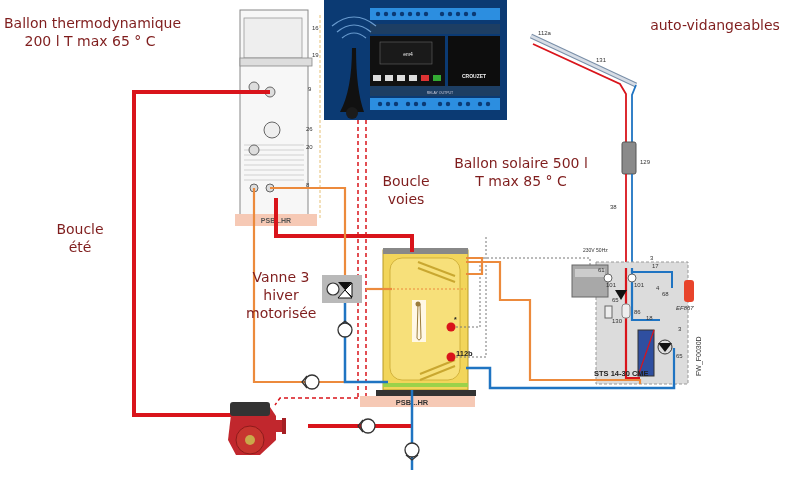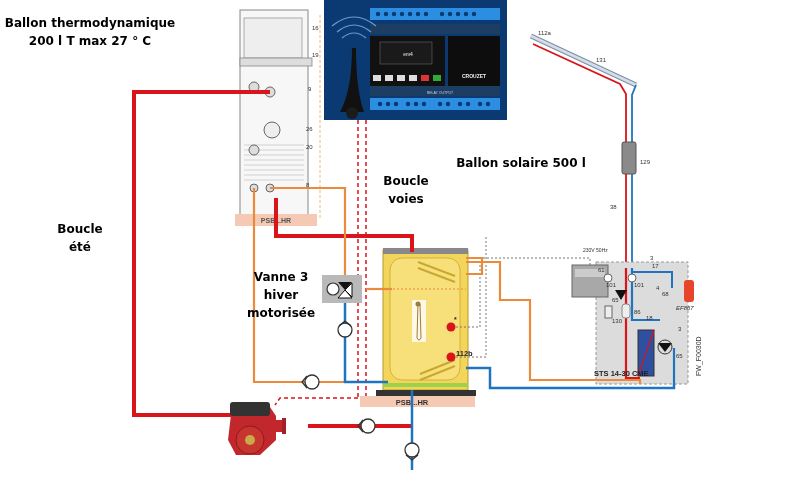--- a/index.html
+++ b/index.html
@@ -1,17 +1,17 @@
 <!DOCTYPE html>
 <html><head>
 <meta charset="utf-8">
 <style>
   html, body { margin:0; padding:0; background:#ffffff; }
   body { width:800px; height:487px; position:relative; overflow:hidden; font-family:"Liberation Sans", sans-serif; }
-  .lbl { position:absolute; font-family:"DejaVu Sans", sans-serif; font-weight:bold; font-size:12px; color:#000000; text-align:center; line-height:18px; white-space:nowrap; }
+  .lbl { position:absolute; font-family:"DejaVu Sans", sans-serif; font-weight:normal; font-size:14px; color:#7f1d1d; text-align:center; line-height:18px; white-space:nowrap; }
   svg { position:absolute; left:0; top:0; }
   .tiny { font-family:"Liberation Sans", sans-serif; font-size:6px; fill:#333; }
 </style>
 </head>
 <body>
 
 <svg width="800" height="487" viewBox="0 0 800 487">
 
   <g>
     <rect x="240" y="10" width="68" height="205" fill="#f7f7f7" stroke="#888" stroke-width="1"></rect>
@@ -232,28 +232,30 @@
     <rect x="230" y="402" width="40" height="14" rx="3" fill="#333"></rect>
     <circle cx="250" cy="440" r="14" fill="#c7352f" stroke="#8e1b1b"></circle>
     <circle cx="250" cy="440" r="5" fill="#c9a94a"></circle>
     <rect x="270" y="420" width="14" height="12" rx="2" fill="#c1272d"></rect>
     <rect x="282" y="418" width="4" height="16" fill="#a51f24"></rect>
   </g>
 </svg>
 
 <div class="lbl" style="left:4px; top:14px; width:172px;">
   <div>Ballon thermodynamique</div>
-  <div>200 l  T max 27 ° C</div>
+  <div>200 l  T max 65 ° C</div>
 </div>
 
 <div class="lbl" style="left:640px; top:16px; width:150px;">
+  <div>auto-vidangeables</div>
 </div>
 
 <div class="lbl" style="left:446px; top:154px; width:150px;">
   <div>Ballon solaire 500 l</div>
+  <div>T max 85 ° C</div>
 </div>
 
 <div class="lbl" style="left:378px; top:172px; width:56px;">
   <div>Boucle</div>
   <div>voies</div>
 </div>
 
 <div class="lbl" style="left:50px; top:220px; width:60px;">
   <div>Boucle</div>
   <div>été</div>

